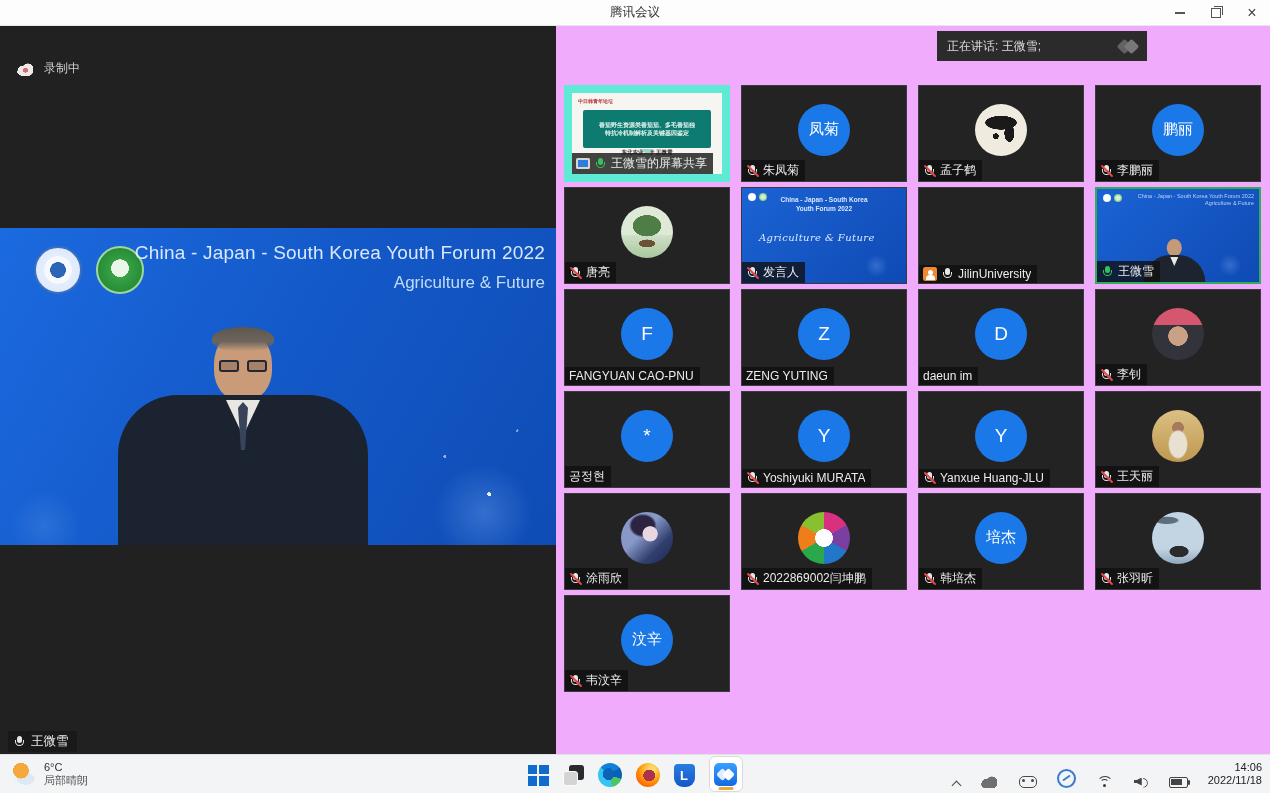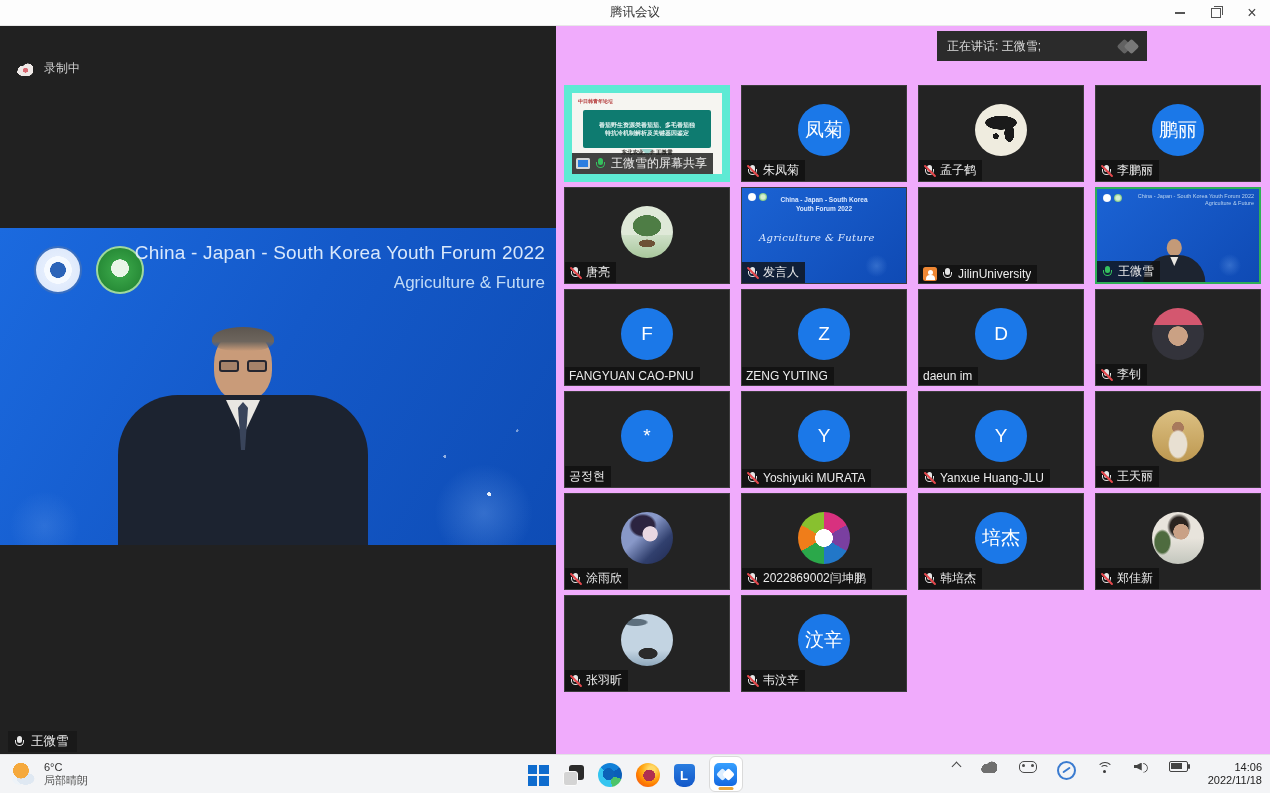--- a/index.html
+++ b/index.html
@@ -75,21 +75,21 @@
   .mic::after{content:"";position:absolute;left:2px;top:5px;width:9px;height:6px;border:1.5px solid #e6e6e6;border-top:none;border-radius:0 0 6px 6px;box-sizing:border-box;}
   .mic.g::before{background:#35c05e;} .mic.g::after{border-color:#35c05e;}
   .mic i{position:absolute;left:-1px;top:6px;width:16px;height:2px;background:#e5484d;transform:rotate(45deg);border-radius:1px;z-index:2;}
   .host{width:14px;height:14px;background:#ef8733;border-radius:2.5px;position:relative;flex:none;}
   .host::before{content:"";position:absolute;left:4.5px;top:2.5px;width:5px;height:5px;border-radius:50%;background:#fff;}
   .host::after{content:"";position:absolute;left:2.5px;top:8px;width:9px;height:5px;border-radius:4px 4px 0 0;background:#fff;}
   .shicon{width:14px;height:11px;background:#d6d6d6;border-radius:1.5px;position:relative;flex:none;}
   .shicon::before{content:"";position:absolute;inset:2px;background:#2b7de0;}
   
   .av{width:52px;height:52px;border-radius:50%;display:flex;align-items:center;justify-content:center;margin-bottom:8px;}
-  .av .avt{color:#fff;font-size:19px;}
+  .av .avt{color:#fff;font-size:15px;}
   .av.one .avt{font-size:19px;}
   .av.blue{background:#1b78e8;}
   .av.sketch{background:
     radial-gradient(ellipse 16px 7px at 50% 36%,#1a1a1a 97%,transparent),
     radial-gradient(ellipse 5px 9px at 66% 56%,#1a1a1a 97%,transparent),
     radial-gradient(circle 3px at 40% 62%,#1a1a1a 97%,transparent),
     #efecdf;}
   .av.flag{background:radial-gradient(circle at 50% 62%,#c62020 50%,#8d0f0f 100%);position:relative;}
   .av.flag::before{content:"★";position:absolute;left:13px;top:8px;color:#ffd34d;font-size:13px;}
   .av.flag::after{content:"★ ★";position:absolute;left:28px;top:12px;color:#ffd34d;font-size:6px;letter-spacing:1px;}
@@ -181,21 +181,21 @@
     radial-gradient(circle 6px at 55% 52%,#b03050 97%,transparent),
     radial-gradient(circle at 65% 28%,#ffd966 0 14%,#ffab17 40%,#ff7a00 65%,#e8482a 100%);}
   .ic-lenovo{width:21px;height:23px;background:linear-gradient(#2a7de0,#1257c8);border-radius:4px 4px 9px 9px;
     display:flex;align-items:center;justify-content:center;}
   .ic-lenovo::before{content:"L";color:#fff;font-weight:bold;font-size:13px;}
   .meeting-wrap{width:32px;height:34px;background:#fff;border:1px solid #dadada;border-radius:6px;display:flex;align-items:center;justify-content:center;position:relative;}
   .ic-meeting{width:23px;height:23px;border-radius:5px;background:linear-gradient(180deg,#37a0ff,#1468e0);position:relative;overflow:hidden;}
   .ic-meeting::before{content:"";position:absolute;left:4px;top:7px;width:9px;height:9px;background:#dceeff;transform:rotate(45deg);border-radius:2px;}
   .ic-meeting::after{content:"";position:absolute;left:10px;top:7px;width:9px;height:9px;background:#fff;transform:rotate(45deg);border-radius:2px;}
   .active-bar{position:absolute;bottom:1px;left:50%;transform:translateX(-50%);width:15px;height:3px;background:#e9a63a;border-radius:2px;}
-  .tray{position:absolute;right:8px;display:flex;align-items:flex-start;gap:20px;}
+  .tray{position:absolute;right:8px;display:flex;align-items:flex-end;gap:20px;}
   .tic{display:flex;align-items:center;justify-content:center;}
   .ic-chev{width:8px;height:8px;position:relative;}
   .ic-chev::before{content:"";position:absolute;left:1px;top:2px;width:6px;height:6px;border-left:1.6px solid #444;border-top:1.6px solid #444;transform:rotate(45deg);}
   .ic-cloudt{width:19px;height:12px;background:
     radial-gradient(circle 4.5px at 32% 62%,#6f6f6f 97%,transparent),
     radial-gradient(circle 5.6px at 62% 50%,#6f6f6f 97%,transparent),
     radial-gradient(ellipse 8px 4.6px at 48% 70%,#6f6f6f 97%,transparent);}
   .ic-pad{width:18px;height:12px;border:1.6px solid #4a4a4a;border-radius:5px;position:relative;box-sizing:border-box;}
   .ic-pad::before{content:"";position:absolute;left:2px;top:2.5px;width:3px;height:3px;background:#4a4a4a;border-radius:50%;}
   .ic-pad::after{content:"";position:absolute;right:2px;top:2.5px;width:3px;height:3px;background:#4a4a4a;border-radius:50%;}
@@ -481,29 +481,20 @@
             <span class="avt">培杰</span>
           </div>
         <div class="np">
           <span class="mic">
               <i></i>
             </span>
           <span class="nm">韩培杰</span>
         </div>
       </div>
 
-      <div class="tile">
-        <div class="av woman"></div>
-        <div class="np">
-          <span class="mic">
-              <i></i>
-            </span>
-          <span class="nm">郑佳新</span>
-        </div>
-      </div>
 
       <div class="tile">
         <div class="av landscape"></div>
         <div class="np">
           <span class="mic">
               <i></i>
             </span>
           <span class="nm">张羽昕</span>
         </div>
       </div>

